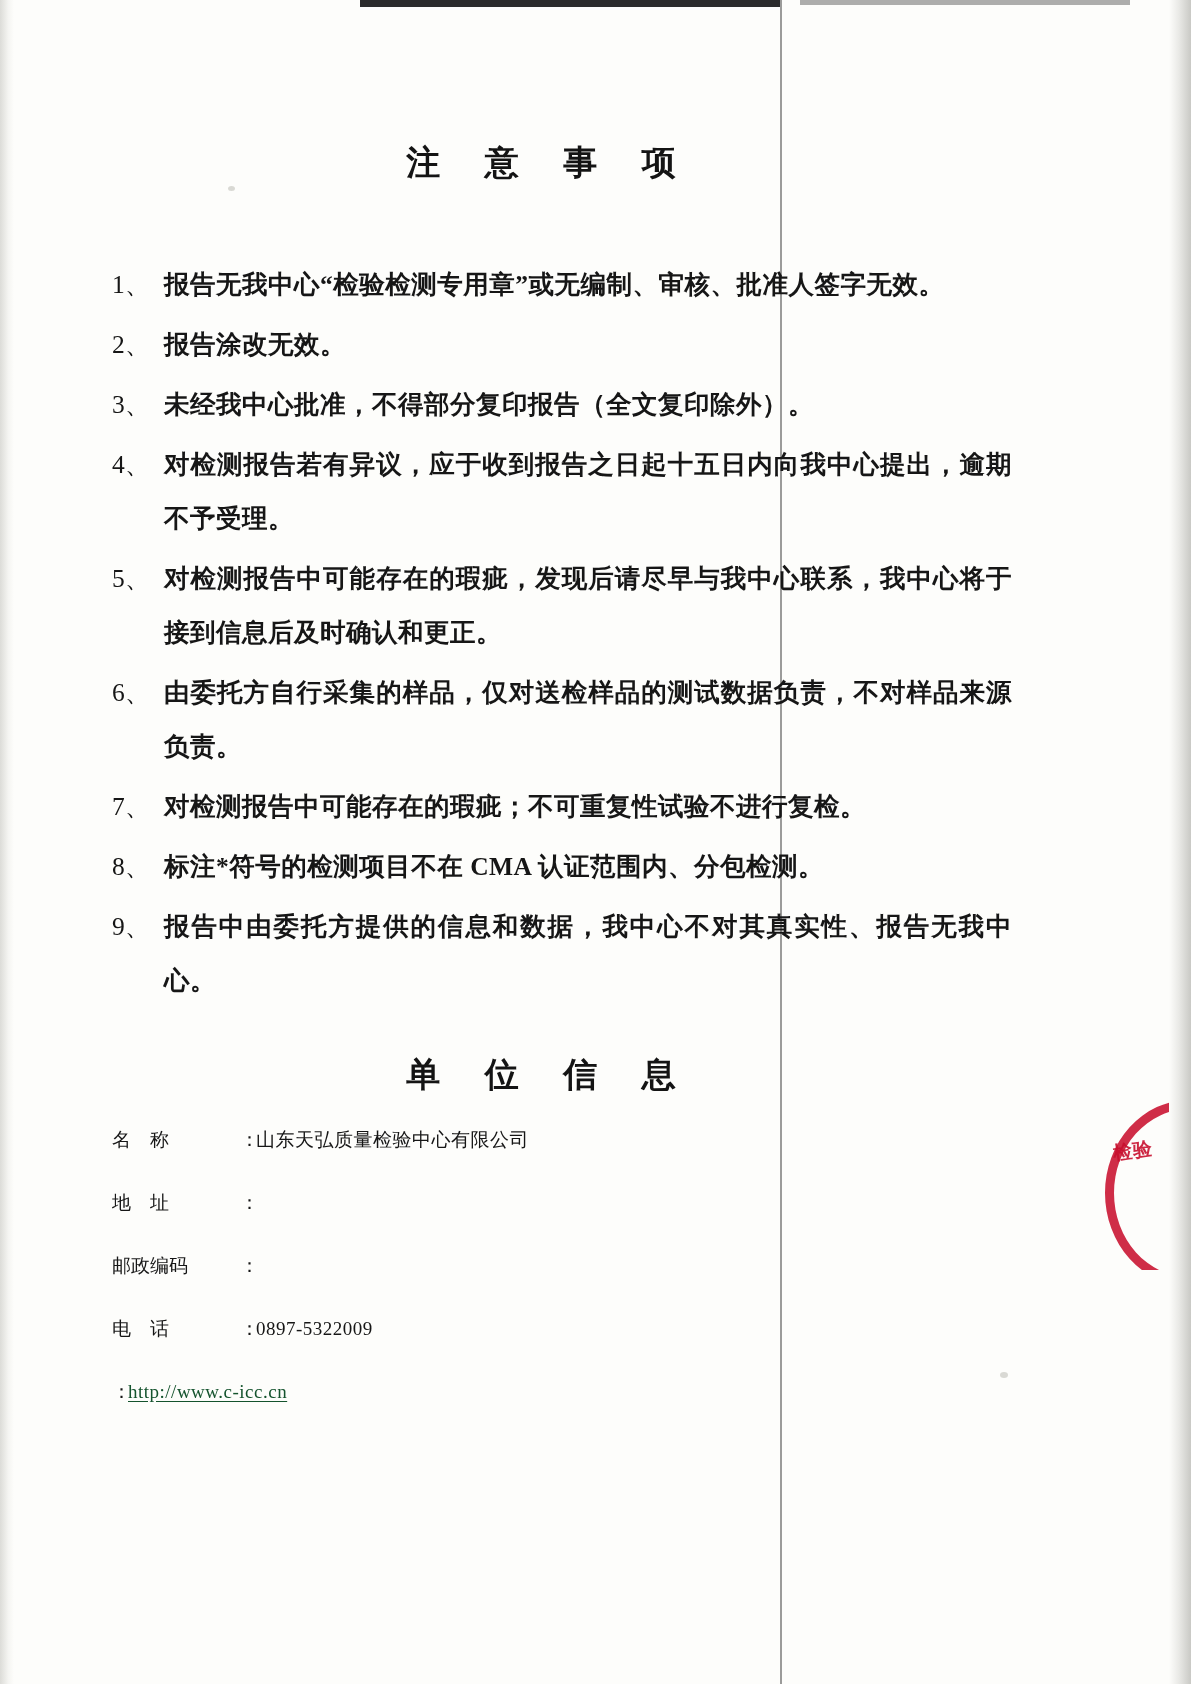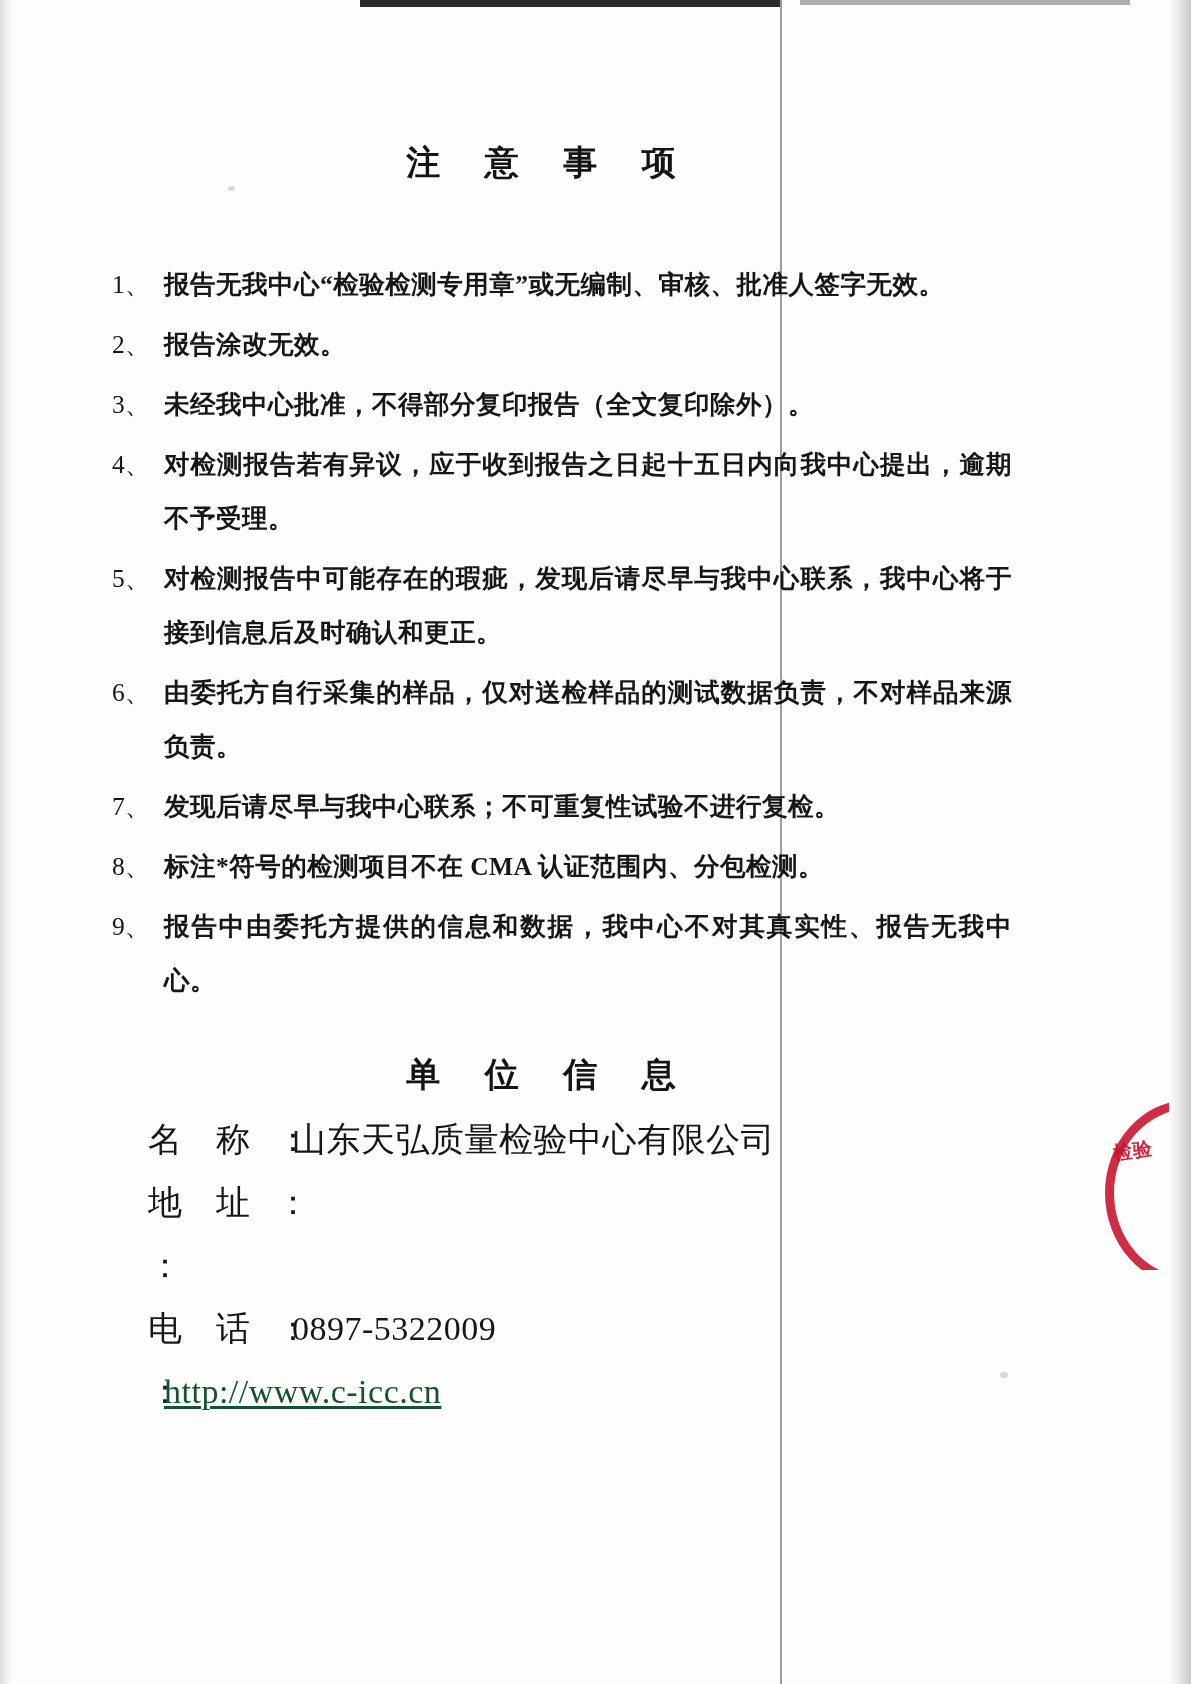--- a/index.html
+++ b/index.html
@@ -101,24 +101,23 @@
 
   .info-list {
     position: absolute;
     left: 112px;
     top: 1108px;
     width: 800px;
   }
   .info-row {
     display: flex;
     align-items: flex-end;
-    font-size: 34px;
+    font-size: 19px;
     line-height: 63px;
     color: #161616;
-    margin-left: 36px;
   }
   .info-label {
     flex: 0 0 auto;
     width: 128px;
     display: flex;
     justify-content: space-between;
   }
   .info-label.tight { letter-spacing: 0; }
   .info-colon {
     flex: 0 0 auto;
@@ -215,21 +214,21 @@
         <span class="notice-text">对检测报告中可能存在的瑕疵，发现后请尽早与我中心联系，我中心将于接到信息后及时确认和更正。</span>
       </div>
 
       <div class="notice-item">
         <span class="notice-num">6、</span>
         <span class="notice-text">由委托方自行采集的样品，仅对送检样品的测试数据负责，不对样品来源负责。</span>
       </div>
 
       <div class="notice-item">
         <span class="notice-num">7、</span>
-        <span class="notice-text">发现后请尽早与我中心联系；不可重复性试验不进行复检。</span>
+        <span class="notice-text">对检测报告中可能存在的瑕疵；不可重复性试验不进行复检。</span>
       </div>
 
       <div class="notice-item">
         <span class="notice-num">8、</span>
         <span class="notice-text">标注*符号的检测项目不在 CMA 认证范围内、分包检测。</span>
       </div>
 
       <div class="notice-item">
         <span class="notice-num">9、</span>
         <span class="notice-text">报告中由委托方提供的信息和数据，我中心不对其真实性、报告无我中心。</span>
@@ -246,20 +245,21 @@
         <span class="info-colon">：</span>
         <span class="info-value">山东天弘质量检验中心有限公司</span>
       </div>
 
       <div class="info-row">
         <span class="info-label">地　址</span>
         <span class="info-colon">：</span>
       </div>
 
       <div class="info-row">
+        <span class="info-label tight">邮政编码</span>
         <span class="info-colon">：</span>
       </div>
 
       <div class="info-row">
         <span class="info-label">电　话</span>
         <span class="info-colon">：</span>
         <span class="info-value">0897-5322009</span>
       </div>
 
       <div class="info-row">

